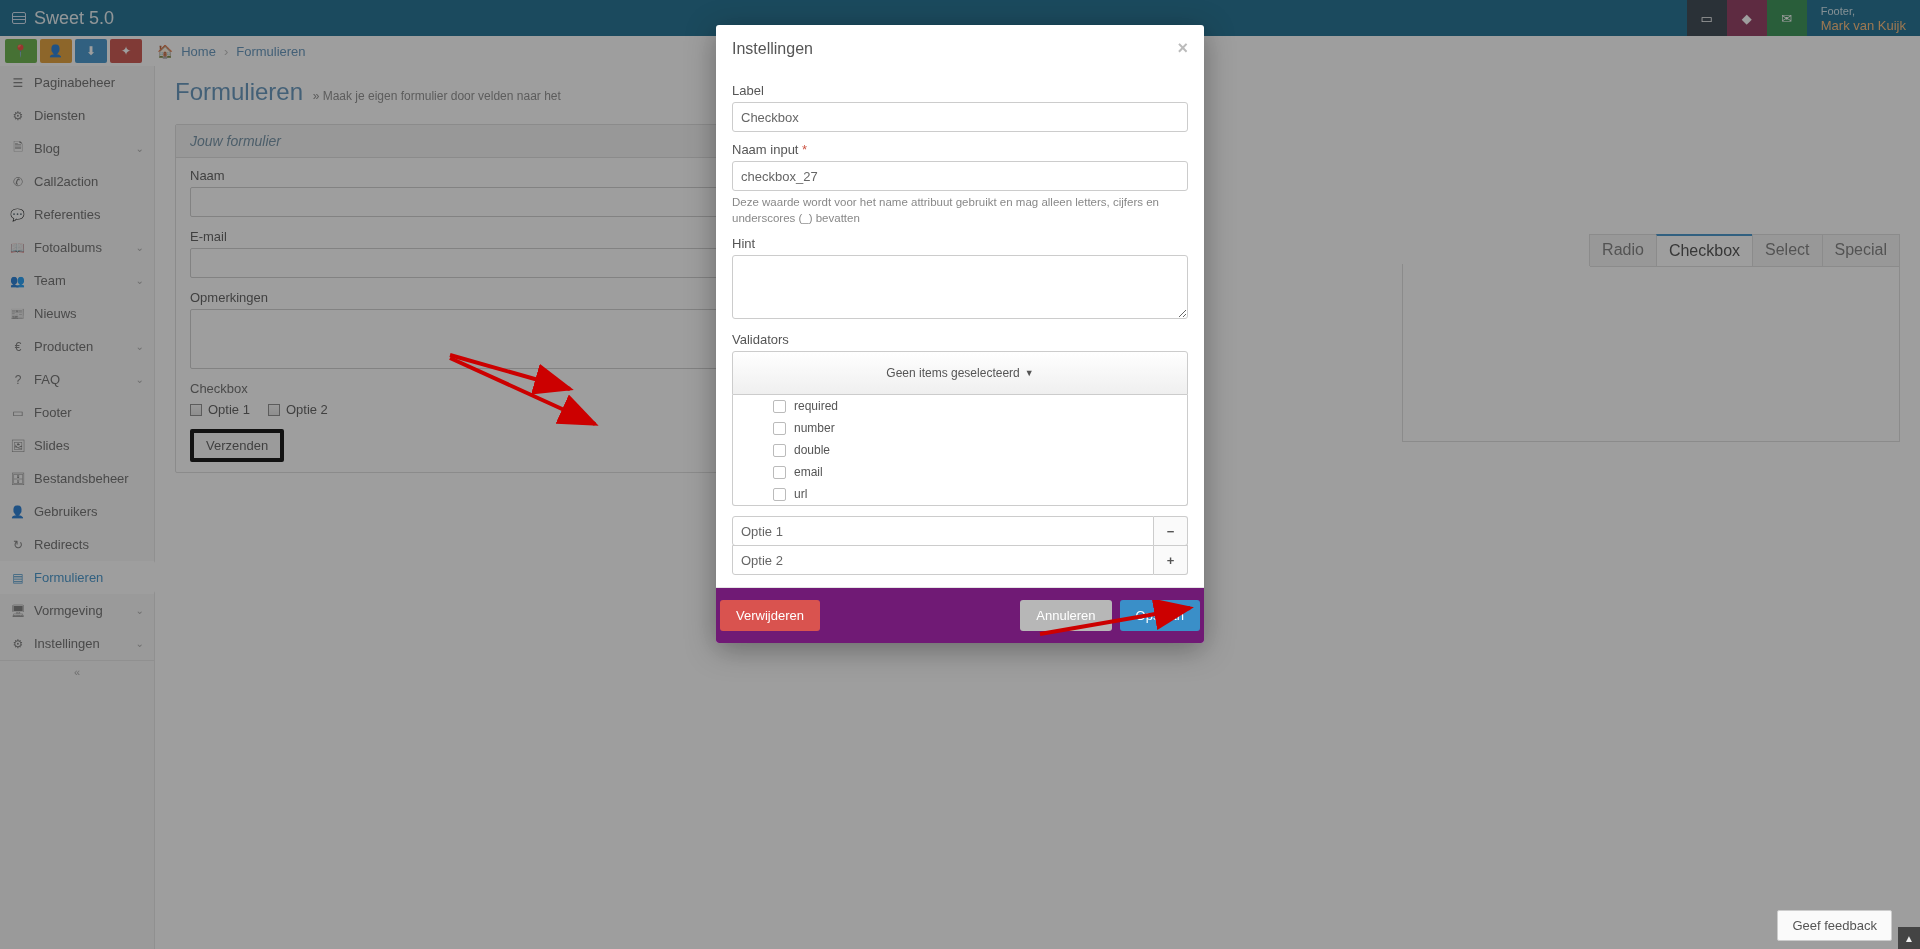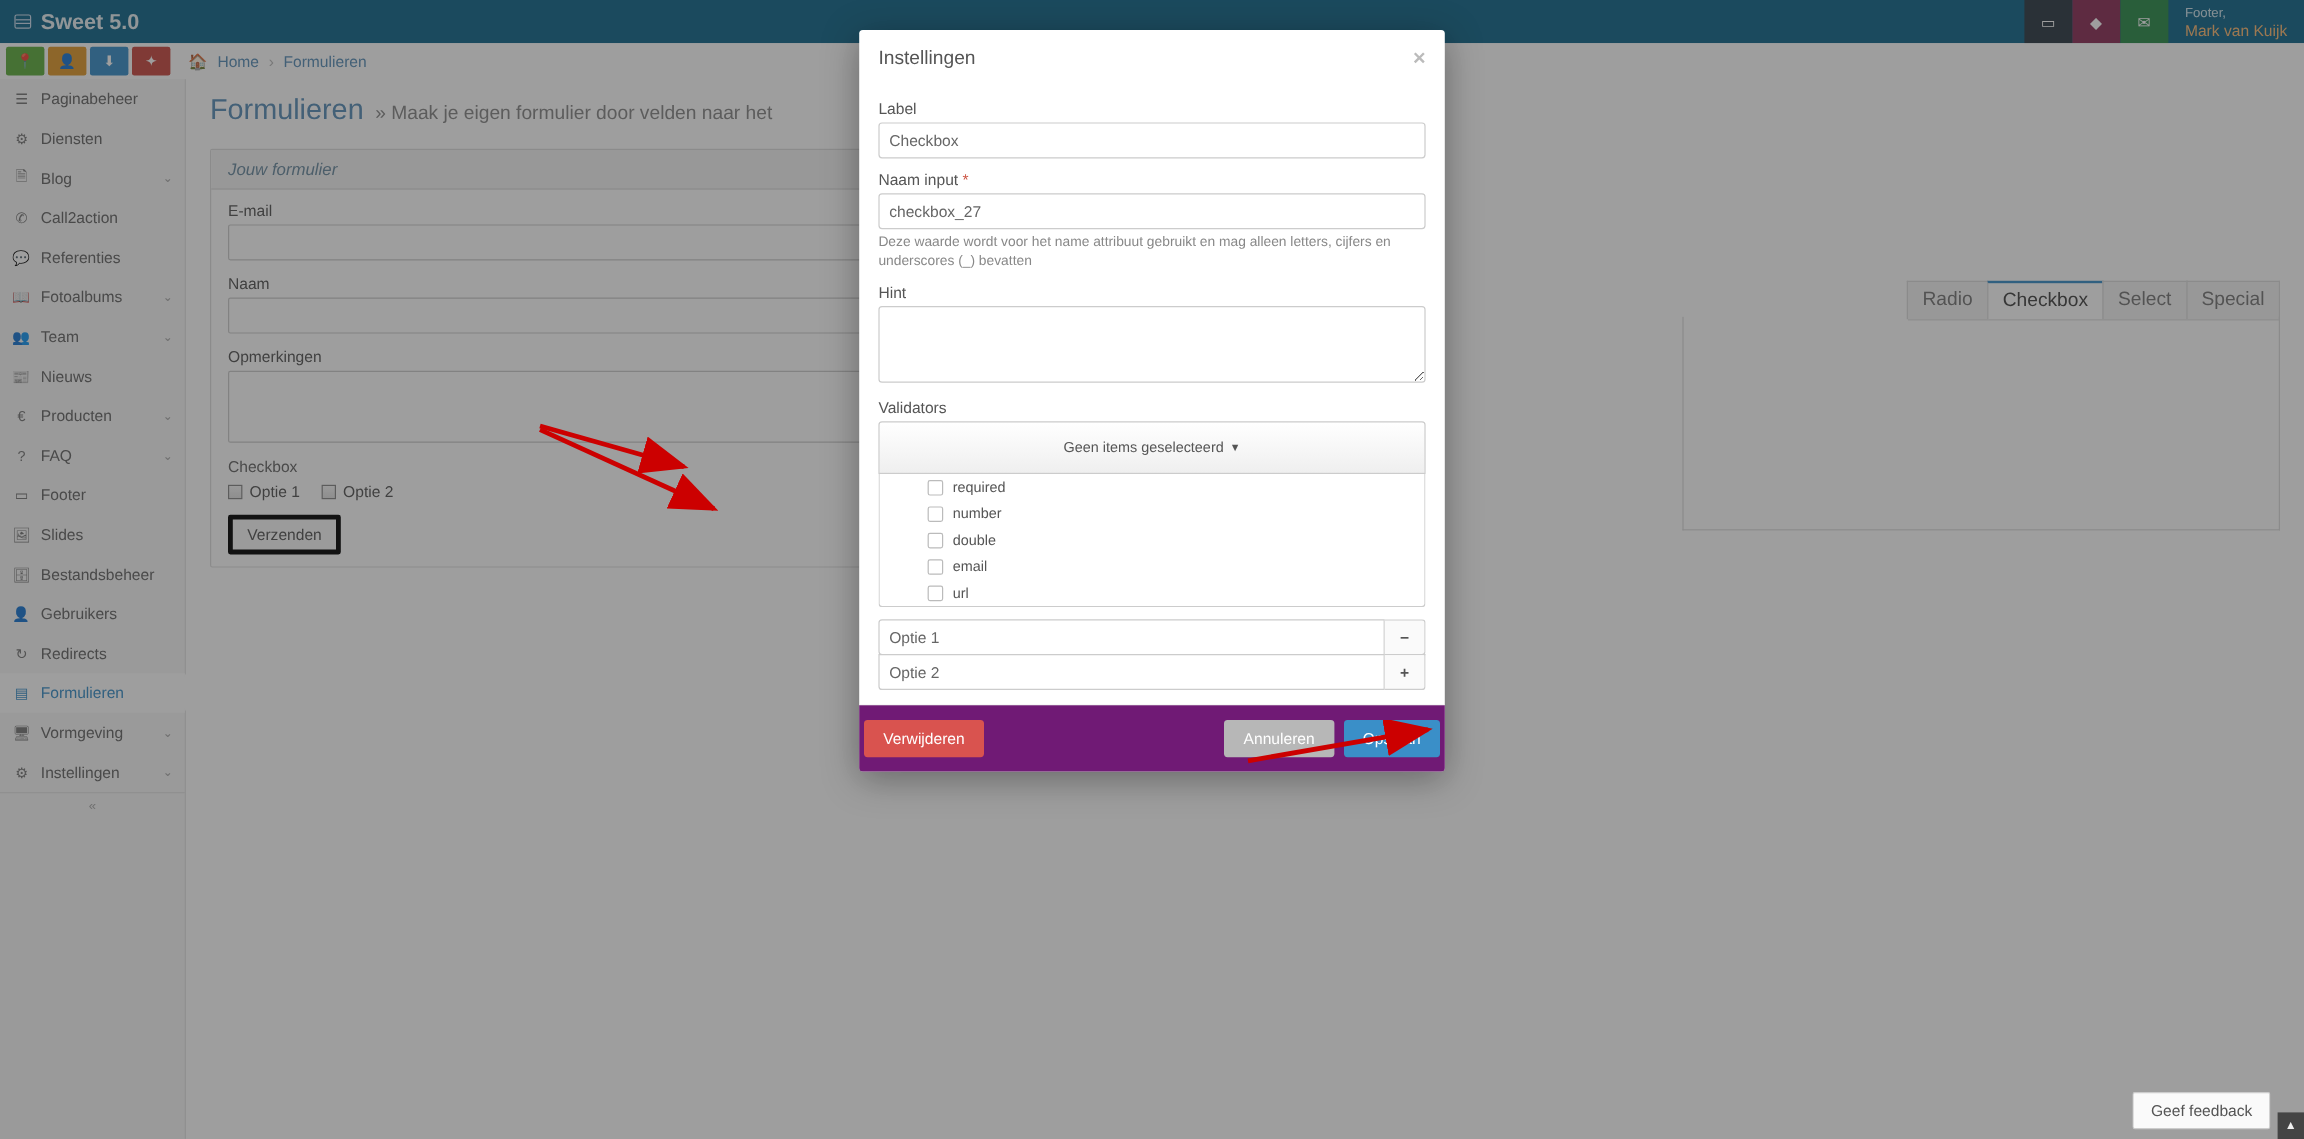--- a/index.html
+++ b/index.html
@@ -2,21 +2,21 @@
 <html><head>
 <meta charset="utf-8">
 <style>
 *{box-sizing:border-box;margin:0;padding:0}
 body{font-family:"Helvetica Neue",Helvetica,Arial,sans-serif;font-size:13px;color:#666;background:#fff;overflow:hidden}
 .topbar{height:36px;background:#12678a;display:flex;align-items:center;color:#fff;position:relative}
 .logo-blk{display:flex;align-items:center;padding:0 12px;gap:8px}
 .logo-ic{width:14px;height:12px;border:1px solid #cde;border-radius:2px;position:relative}
 .logo-ic::before,.logo-ic::after{content:"";position:absolute;left:0;right:0;height:1px;background:#cde}
 .logo-ic::before{top:3px}.logo-ic::after{bottom:3px}
-.brand{font-size:18px;font-weight:700;color:#e8f0f4}
+.brand{font-size:18px;font-weight:400;color:#e8f0f4}
 .top-right{margin-left:auto;display:flex;align-items:stretch;height:36px}
 .top-btn{width:40px;display:flex;align-items:center;justify-content:center;color:#fff;cursor:pointer}
 .tb1{background:#2d3a44}.tb2{background:#8b2e56}.tb3{background:#2a8a4a}
 .welcome{padding:4px 14px;font-size:11px;line-height:1.3;color:#cfe4ed}
 .welcome .nm{color:#fdba74;font-size:13px}
 .toolbar{height:30px;background:#fff;display:flex;align-items:center;position:relative}
 .tool-btns{display:flex;gap:3px;padding:3px 5px}
 .tbtn{width:32px;height:24px;border-radius:2px;display:flex;align-items:center;justify-content:center;color:#fff;cursor:pointer;font-size:12px}
 .tg{background:#5fae3f}.to{background:#e09a2c}.tbl{background:#3a8fc8}.tr{background:#c84a42}
 .crumbs{padding:0 10px;display:flex;align-items:center;gap:8px;color:#5a8fb8;font-size:13px}
@@ -26,21 +26,21 @@
 .sidebar{width:155px;background:#f7f7f7;border-right:1px solid #e5e5e5;position:relative}
 .sb-item{display:flex;align-items:center;height:33px;padding:0 10px;color:#666;cursor:pointer;position:relative;gap:8px}
 .sb-item.active{background:#fff;color:#3a8fc8}
 .sb-item .chev{margin-left:auto;font-size:10px;color:#aaa}
 .sb-ico{width:16px;text-align:center;color:#777;font-size:12px}
 .sb-item.active .sb-ico{color:#3a8fc8}
 .sb-notch{position:absolute;right:-1px;top:0;bottom:0;width:0;height:0;border-top:16px solid transparent;border-bottom:16px solid transparent;border-right:8px solid #fff}
 .sb-collapse{height:22px;display:flex;align-items:center;justify-content:center;border-top:1px solid #e5e5e5;color:#aaa;font-size:11px;cursor:pointer}
 .main{flex:1;background:#fff;padding:12px 20px;position:relative}
 .page-h{color:#5a8fb8;font-size:24px;font-weight:400;display:inline}
-.page-sub{color:#888;font-size:16px;margin-left:6px}
+.page-sub{color:#888;font-size:12px;margin-left:6px}
 .panel{margin-top:18px;border:1px solid #ddd;border-radius:2px}
 .panel-hd{background:#f5f5f5;border-bottom:1px solid #ddd;padding:8px 14px;color:#6b8ba0;font-style:italic;font-size:14px}
 .panel-bd{padding:10px 14px}
 .frow{margin-bottom:12px}
 .frow label{display:block;margin-bottom:4px;color:#555}
 .frow .inp{width:100%;height:30px;border:1px solid #ccc;border-radius:2px;background:#fff}
 .frow .ta{height:60px}
 .cb-row{display:flex;gap:18px;align-items:center;margin:6px 0 12px 0}
 .cb-row span{display:flex;align-items:center;gap:6px;color:#555}
 .cb-sq{width:12px;height:12px;border:1px solid #888;background:linear-gradient(#f8f8f8,#e2e2e2)}
@@ -200,25 +200,25 @@
       <div class="sb-collapse">«</div>
     </div>
   <div class="main">
     <span class="page-h">Formulieren</span>
     <span class="page-sub">» Maak je eigen formulier door velden naar het</span>
 
     <div class="panel" style="width:857px">
       <div class="panel-hd">Jouw formulier</div>
       <div class="panel-bd">
         <div class="frow">
+            <label>Naam</label>
+            <div class="inp"></div>
+          </div>
+        <div class="frow">
             <label>E-mail</label>
-            <div class="inp"></div>
-          </div>
-        <div class="frow">
-            <label>Naam</label>
             <div class="inp"></div>
           </div>
         <div class="frow">
             <label>Opmerkingen</label>
             <div class="inp ta"></div>
           </div>
         <label>Checkbox</label>
         <div class="cb-row">
           <span>
               <span class="cb-sq"></span>

